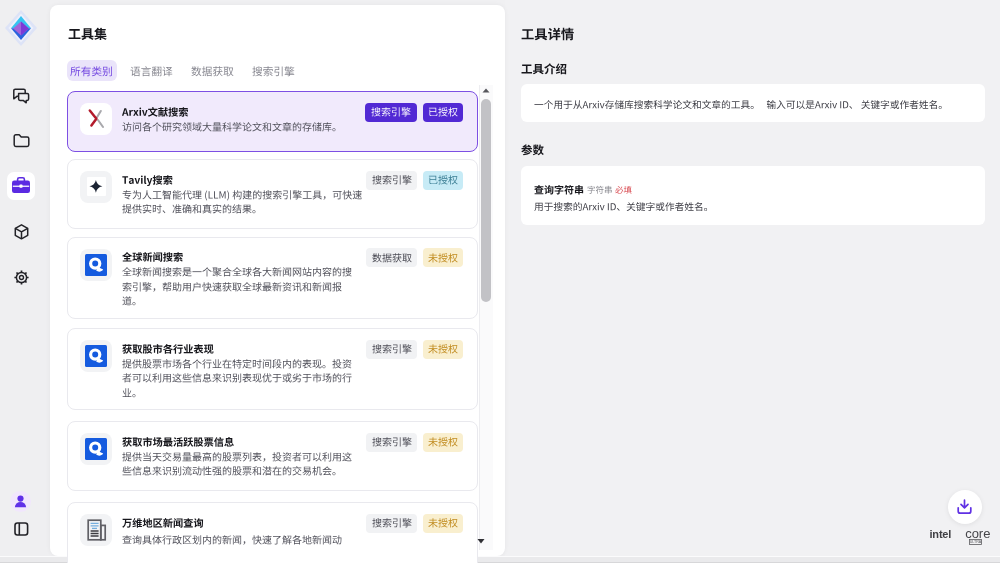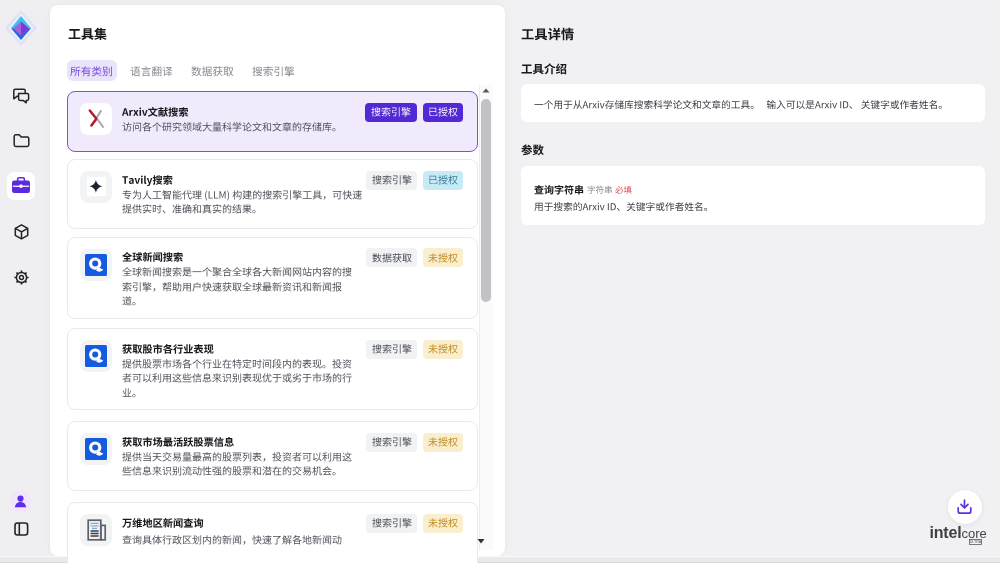--- a/index.html
+++ b/index.html
@@ -930,16 +930,16 @@
       <use href="#g59d3_400" x="15495"></use>
       <use href="#g540d_400" x="16495"></use>
       <use href="#g3002_400" x="17495"></use>
     </g>
   </svg>
 <div style="position:absolute;left:947.5px;top:490px;width:34px;height:34px;background:#fff;border-radius:50%;box-shadow:0 1px 5px rgba(0,0,0,.08)"></div>
 <svg style="position:absolute;left:957px;top:499px" width="15" height="16" fill="none" stroke="#6031e4" stroke-width="1.7" stroke-linecap="round" stroke-linejoin="round">
 <path d="M7.5,1.2 V8.6 M4,5.4 L7.5,8.9 L11,5.4"></path>
 <path d="M1.2,8.8 v3.4 a2,2 0 0 0 2,2 h8.6 a2,2 0 0 0 2,-2 v-3.4"></path>
 </svg>
-<div style="position:absolute;left:929.5px;top:523.5px;width:60px;height:14px;font-family:'Liberation Sans',sans-serif;color:#3f3f43;white-space:nowrap"><span style="font-size:16px;font-weight:700;letter-spacing:-0.2px">intel</span><span style="font-size:13px;font-weight:400;margin-left:0;letter-spacing:0px;color:#46464a">core</span></div>
+<div style="position:absolute;left:929.5px;top:523.5px;width:60px;height:14px;font-family:'Liberation Sans',sans-serif;color:#3f3f43;white-space:nowrap"><span style="font-size:11px;font-weight:700;letter-spacing:-0.2px">intel</span><span style="font-size:13px;font-weight:400;margin-left:14px;letter-spacing:0px;color:#46464a">core</span></div>
 <svg style="position:absolute;left:968.5px;top:538.5px" width="14" height="7">
     <rect x="0.5" y="0.5" width="12" height="5" fill="none" stroke="#5a5a5e" stroke-width="0.8"></rect>
     <text x="6.5" y="4.3" font-family="Liberation Sans" font-size="3.6" fill="#5a5a5e" text-anchor="middle">ULTRA</text>
   </svg>
 </body></html>

